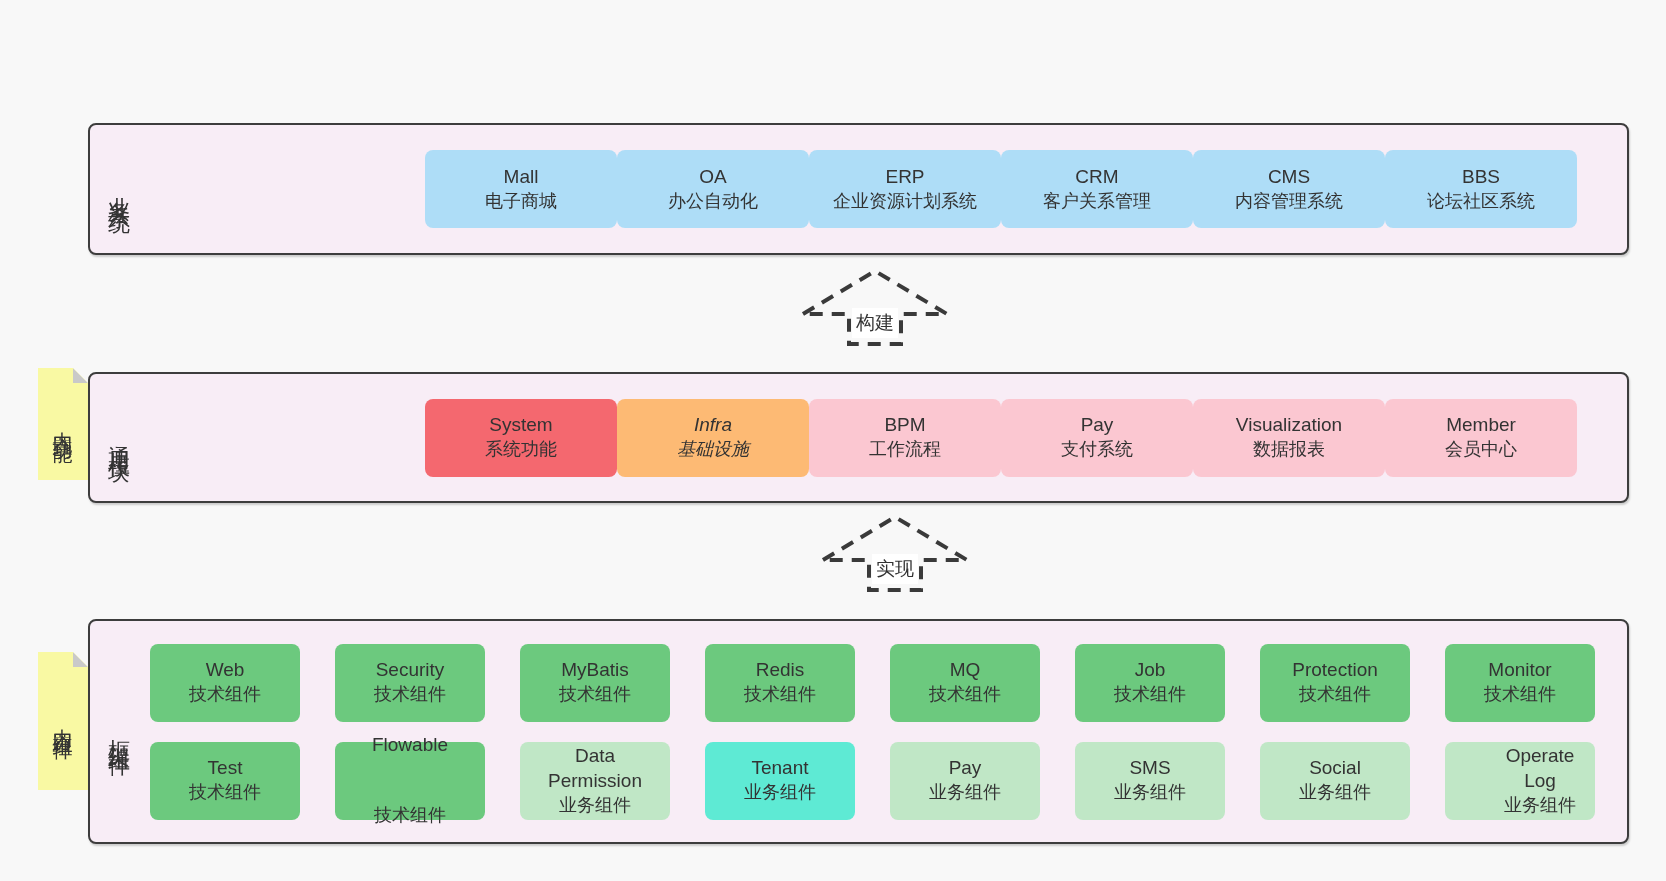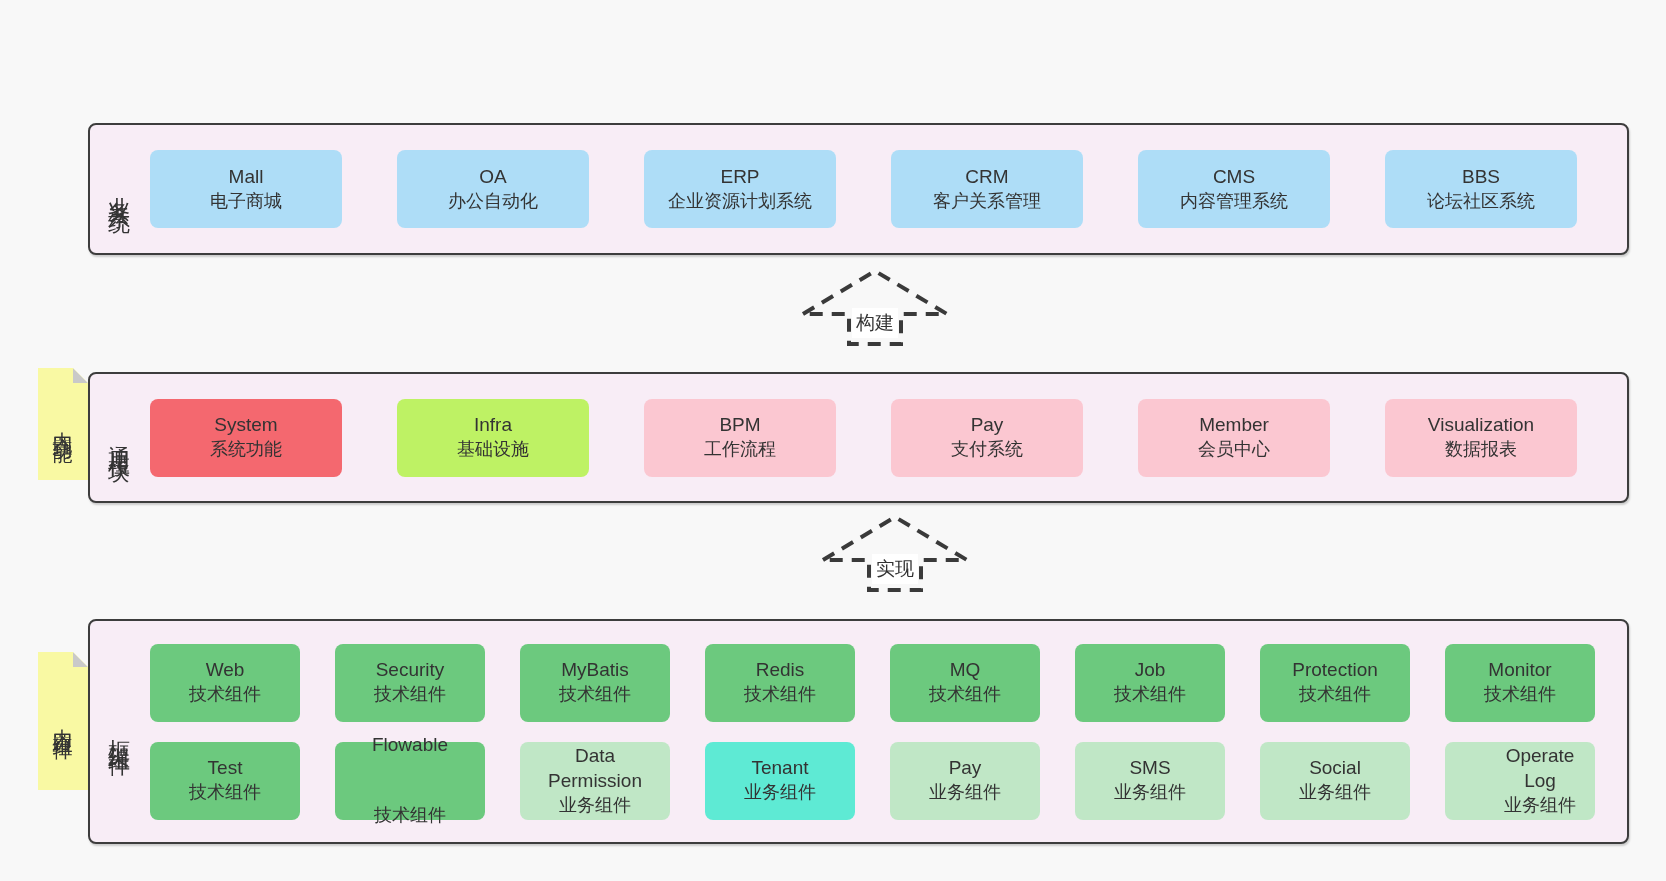--- a/index.html
+++ b/index.html
@@ -25,21 +25,21 @@
   #band-framework { top: 619px; height: 225px; }
 
   .band-label {
     writing-mode: vertical-lr; text-orientation: upright;
     font-size: 22px; letter-spacing: 5px; line-height: 1;
     margin-left: 18px; width: 36px; text-align: center;
     flex: 0 0 auto; color: #333;
   }
 
   .boxes {
-    flex: 1; display: flex; justify-content: space-between;
+    flex: 1; display: flex; justify-content: flex-end;
     align-items: center; margin: 0 50px 0 6px;
   }
   .rows {
     flex: 1; display: flex; flex-direction: column; gap: 20px;
     margin: 0 32px 0 6px;
   }
   .row { display: flex; justify-content: space-between; align-items: center; }
 
   .box {
     border-radius: 8px; height: 78px; padding: 4px 8px;
@@ -124,39 +124,39 @@
   <div class="note-label">内置功能</div>
 </div>
 
 <div class="band" id="band-modules">
   <div class="band-label">通用模块</div>
   <div class="boxes">
     <div class="box box-wide" style="background: rgb(244, 104, 111);">
       <span class="en">System</span>
       <span class="zh">系统功能</span>
     </div>
-    <div class="box box-wide" style="background: #bef264;">
+    <div class="box box-wide" style="background: #fdba74; font-style: italic;">
       <span class="en">Infra</span>
       <span class="zh">基础设施</span>
     </div>
     <div class="box box-wide" style="background: rgb(251, 199, 209);">
       <span class="en">BPM</span>
       <span class="zh">工作流程</span>
     </div>
     <div class="box box-wide" style="background: rgb(251, 199, 209);">
       <span class="en">Pay</span>
       <span class="zh">支付系统</span>
     </div>
     <div class="box box-wide" style="background: rgb(251, 199, 209);">
+      <span class="en">Visualization</span>
+      <span class="zh">数据报表</span>
+    </div>
+    <div class="box box-wide" style="background: rgb(251, 199, 209);">
       <span class="en">Member</span>
       <span class="zh">会员中心</span>
-    </div>
-    <div class="box box-wide" style="background: rgb(251, 199, 209);">
-      <span class="en">Visualization</span>
-      <span class="zh">数据报表</span>
     </div>
   </div>
 </div>
 
 <div class="arrow" id="arrow-implement">
   <svg viewBox="0 0 160 82" width="160" height="82">
     <path d="M8,48 L80,5 L152,48 L106,48 L106,78 L54,78 L54,48 Z" fill="none" stroke="#3a3a3a" stroke-width="4" stroke-dasharray="13 9"></path>
   </svg>
   <div class="arrow-label">实现</div>
 </div>

